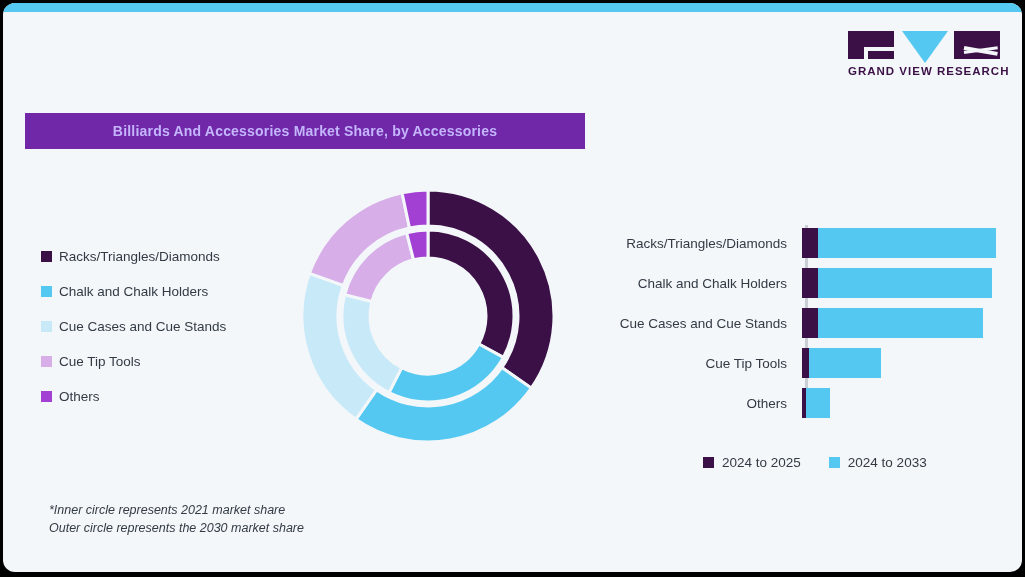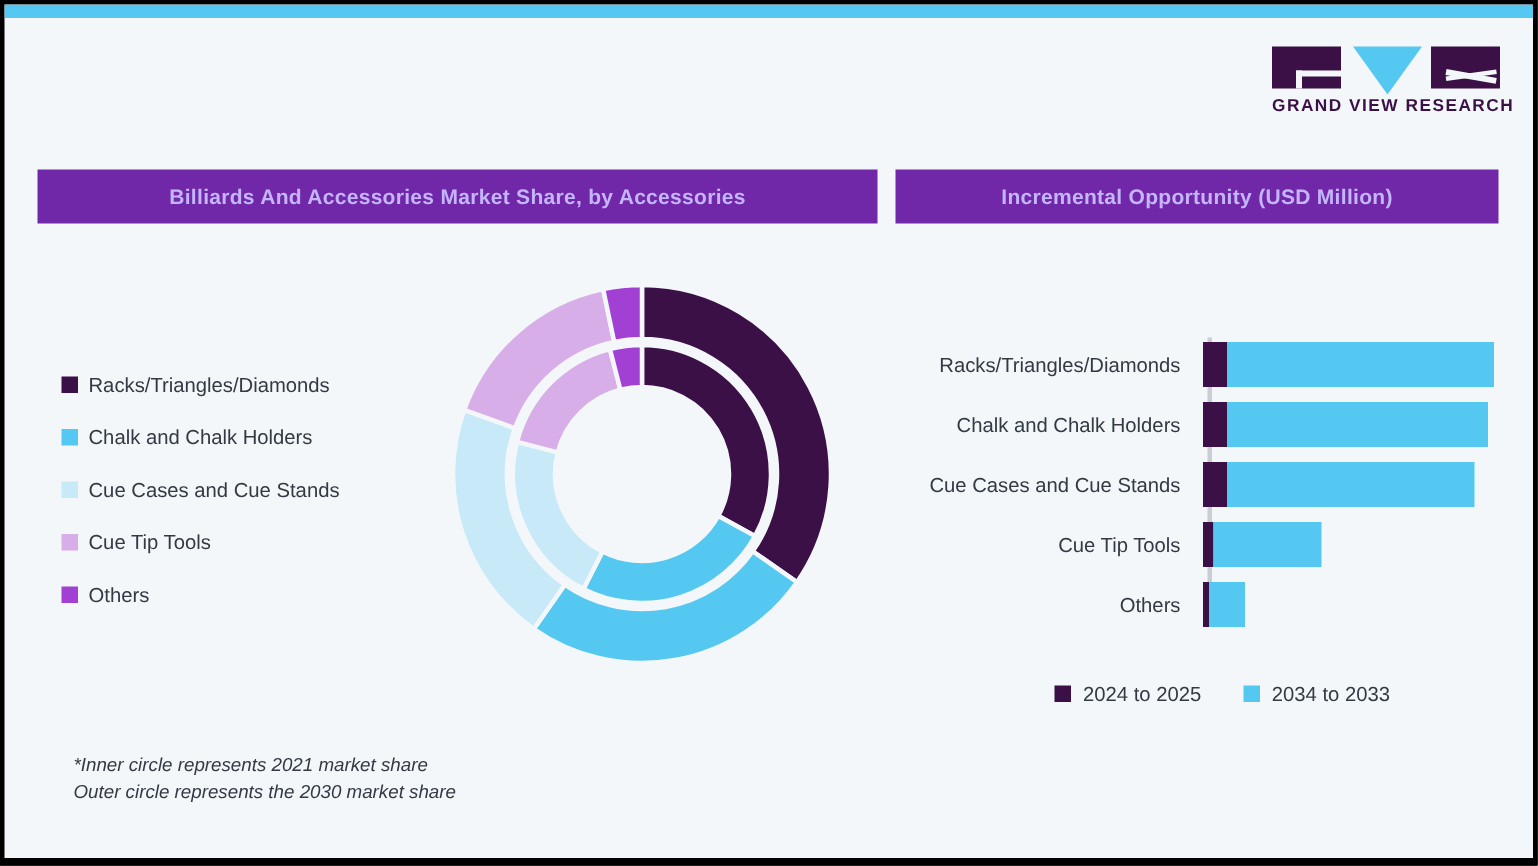--- a/index.html
+++ b/index.html
@@ -23,21 +23,21 @@
   }
 
   
   #card {
     position: absolute;
     left: 3px;
     top: 3px;
     width: 1019px;
     height: 569px;
     background: #f3f7fa;
-    border-radius: 0;
+    border-radius: 12px;
     box-shadow: 0 2px 4px rgba(0,0,0,0.35);
     overflow: hidden;
   }
 
   
   #top-strip {
     position: absolute;
     left: 0;
     top: 0;
     width: 100%;
@@ -279,21 +279,20 @@
         <div id="logo-v"></div>
         <div class="logo-block" id="logo-r"></div>
         <div id="logo-r-slash"></div>
         <div id="logo-r-slash2"></div>
       </div>
       <div id="logo-text">GRAND VIEW RESEARCH</div>
     </div>
 
     <div class="title-bar" id="title-left">Billiards And Accessories Market Share, by Accessories</div>
 
-    <div class="title-bar" id="title-right">Incremental Opportunity (USD Million)</div>
 
     <div id="donut-legend">
       <div class="legend-row">
         <span class="legend-swatch" style="background:#3b1046"></span>
         <span class="legend-label">Racks/Triangles/Diamonds</span>
       </div>
       <div class="legend-row">
         <span class="legend-swatch" style="background:#54c8f0"></span>
         <span class="legend-label">Chalk and Chalk Holders</span>
       </div>
@@ -379,18 +378,18 @@
       </div>
     </div>
 
     <div id="bar-legend">
       <div class="blegend-item">
         <span class="blegend-swatch" style="background:#3b1046"></span>
         <span class="blegend-label">2024 to 2025</span>
       </div>
       <div class="blegend-item">
         <span class="blegend-swatch" style="background:#54c8f0"></span>
-        <span class="blegend-label">2034 to 2033</span>
+        <span class="blegend-label">2024 to 2033</span>
       </div>
     </div>
 
   </div>
 </div>
 
 </body></html>

